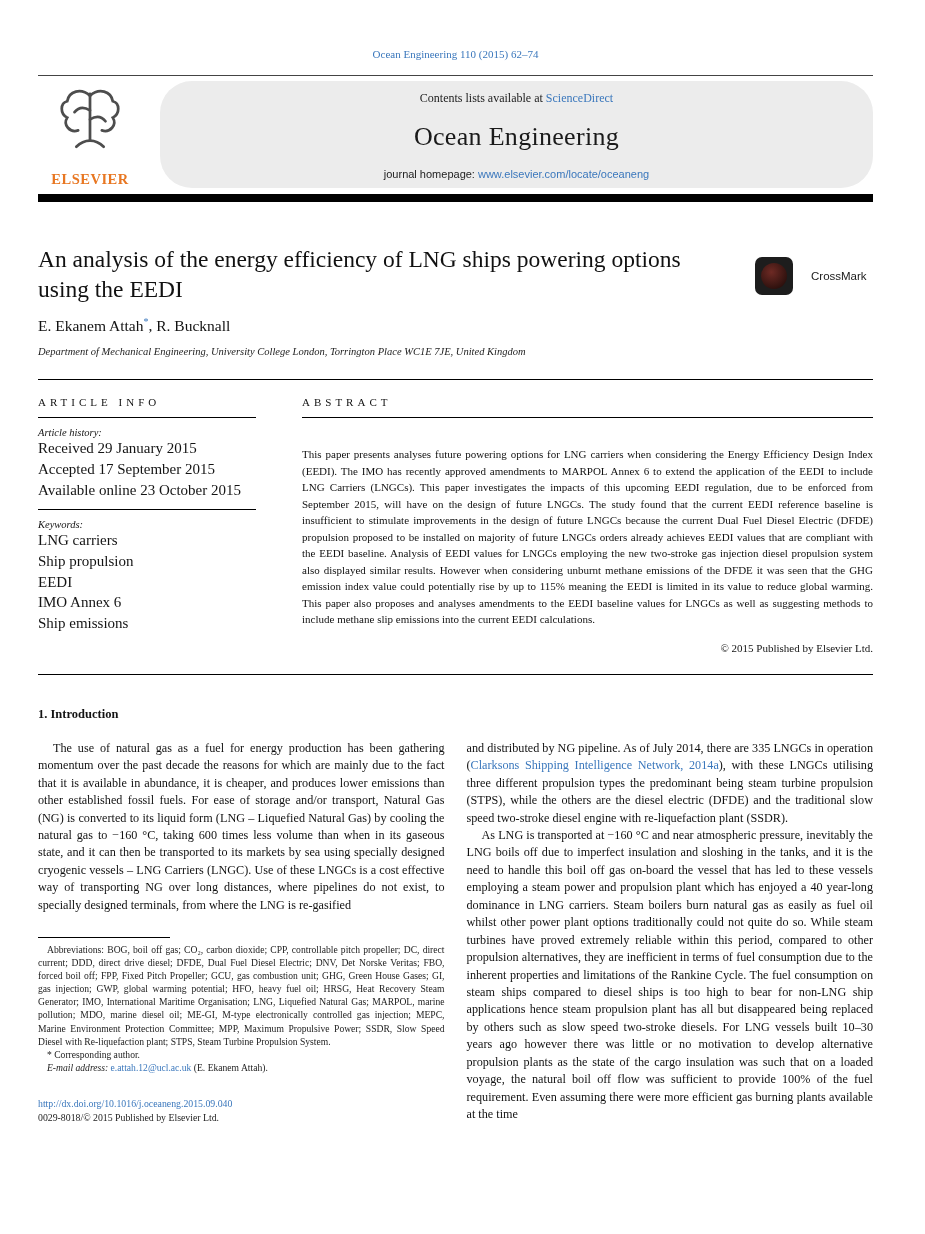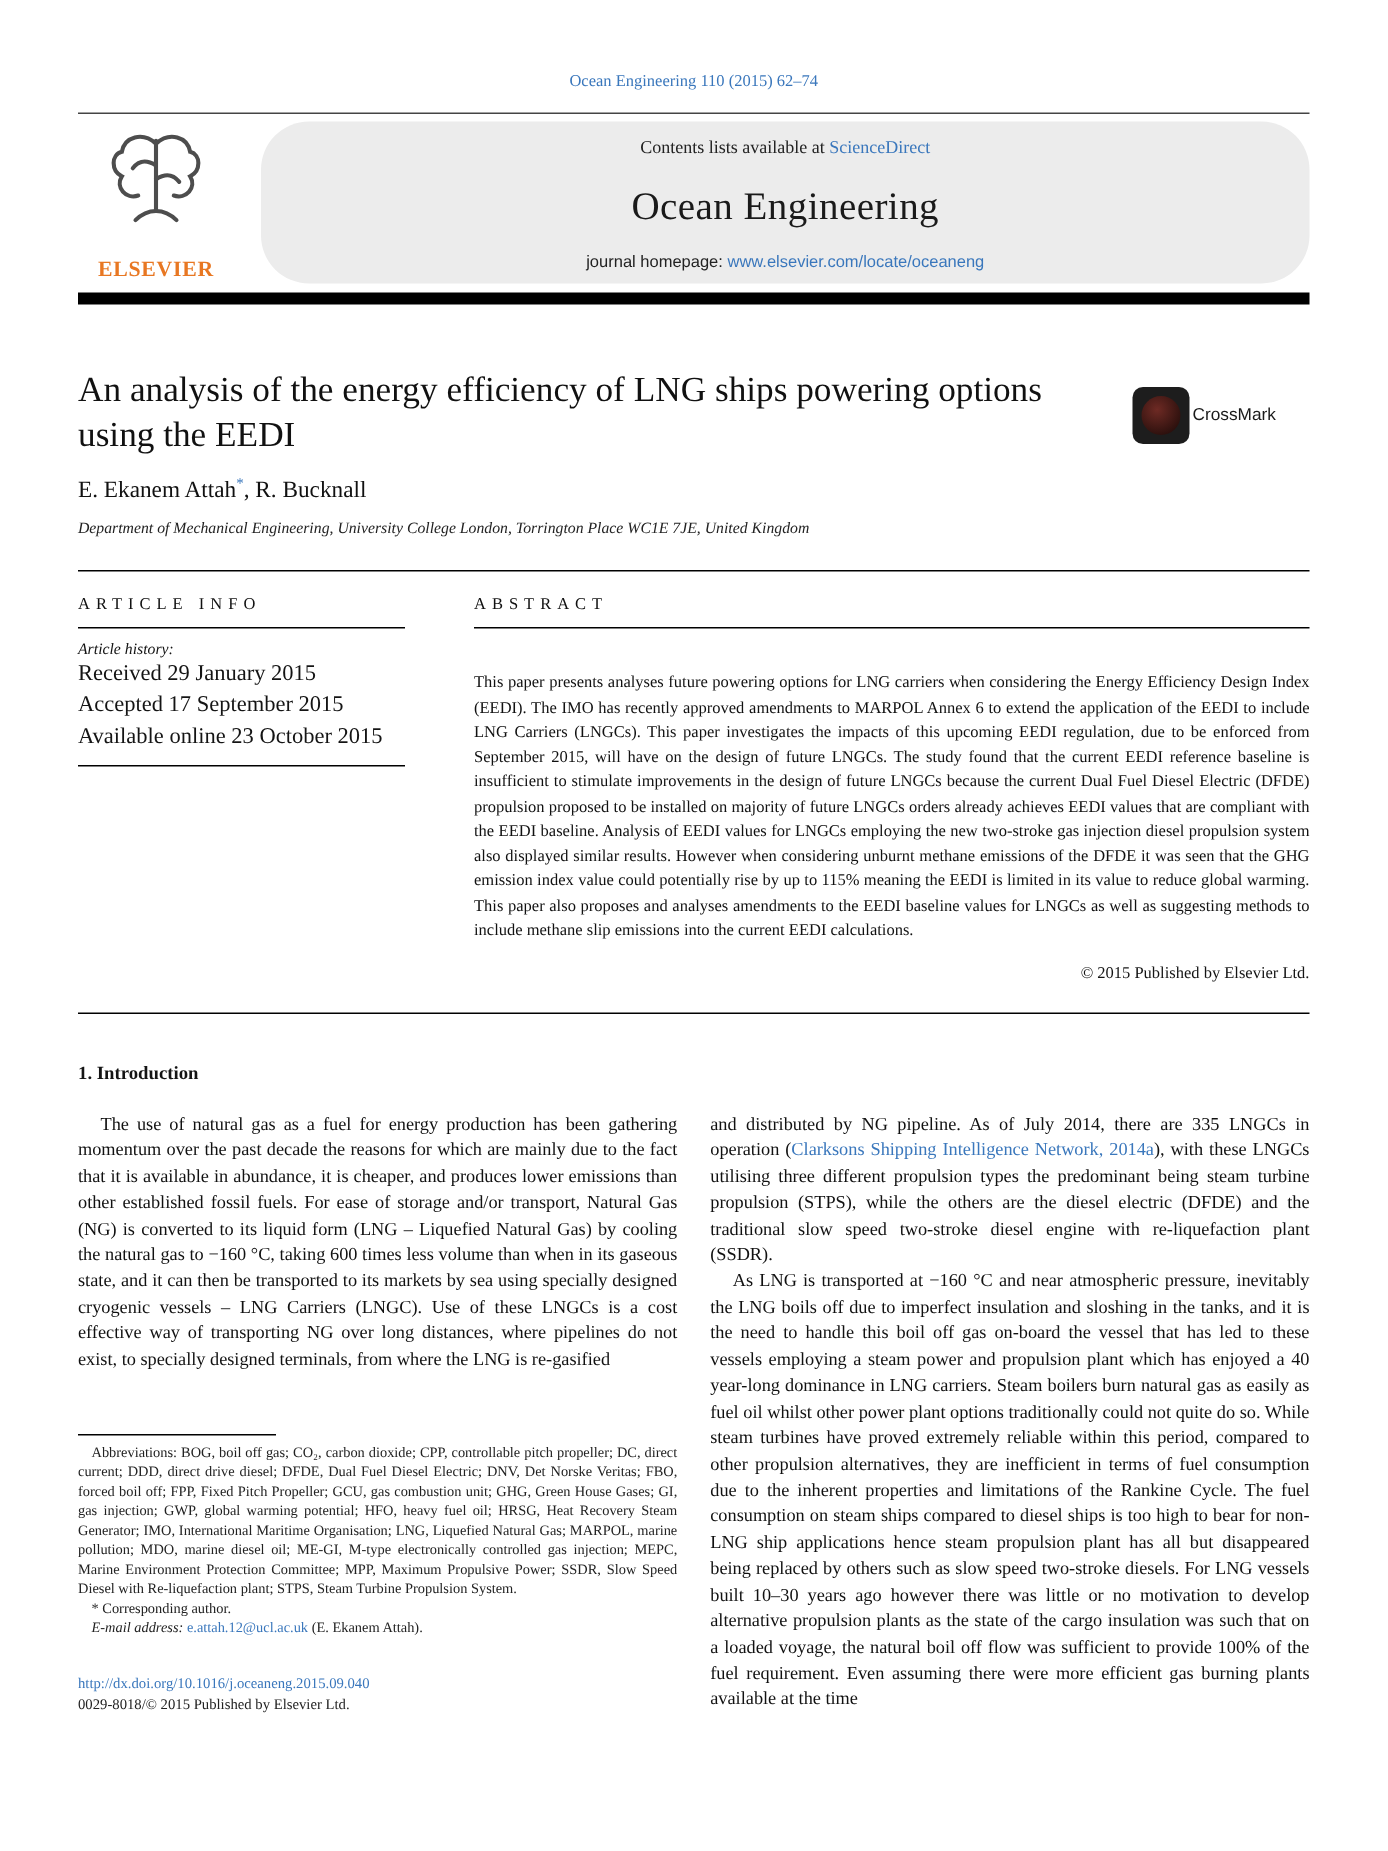--- a/index.html
+++ b/index.html
@@ -1,18 +1,18 @@
 <!DOCTYPE html>
 <html><head>
 <meta charset="utf-8">
 <style>
   * { margin:0; padding:0; box-sizing:border-box; }
   html,body { background:#ffffff; }
   body { width:925px; font-family:"Liberation Serif", serif; color:#141414; }
-  .page { width:925px; height:1234px; padding:48px 52px 24px 52px; position:relative; overflow:hidden; background:#fff; }
+  .page { width:925px; height:1234px; padding:48px 52px 24px 38px; position:relative; overflow:hidden; background:#fff; }
 
   a, .link { color:#3a77bc; text-decoration:none; cursor:pointer; }
 
   .citation { text-align:center; font-size:11px; color:#3a77bc; }
   .rule-thin { border-top:1px solid #444; margin-top:15px; }
 
   
   .masthead { display:flex; margin-top:5px; align-items:stretch; }
   .elsevier { width:104px; display:flex; flex-direction:column; align-items:center; justify-content:flex-start; padding-top:2px; }
   .els-word { font-family:"Liberation Serif", serif; font-weight:bold; color:#e87722; font-size:14.5px; letter-spacing:0.5px; margin-top:2px; }
@@ -26,21 +26,21 @@
   .cover-rule { border-top:1px solid #49c5b1; margin-top:4px; }
   .cover-line { height:2px; background:#2a4a6a; margin-top:6px; border-radius:1px; }
   .cover-line.short { width:60%; }
   .cover-foot { position:absolute; bottom:6px; left:6px; right:6px; height:3px; background:#24405f; }
 
   .black-bar { height:8px; background:#000; margin-top:6px; }
 
   
   .title-row { display:flex; margin-top:42px; }
   .article-title { flex:1; font-size:23.5px; font-weight:400; line-height:1.28; color:#111; padding-right:30px; }
-  .crossmark { width:118px; display:flex; align-items:center; gap:2px; margin-top:4px; }
+  .crossmark { width:118px; display:flex; align-items:center; gap:18px; margin-top:4px; }
   .cm-icon { width:38px; height:38px; background:#1d1d1d; border-radius:7px; position:relative; flex:none; }
   .cm-icon::after { content:""; position:absolute; left:6px; top:6px; right:6px; bottom:6px; border-radius:50%;
                     background:radial-gradient(circle at 40% 35%, #6e2a24, #170806); }
   .cm-label { font-family:"Liberation Sans", sans-serif; font-size:11.5px; color:#1a1a1a; }
 
   .authors { margin-top:12px; font-size:15.5px; color:#111; }
   .authors .sup { vertical-align:super; font-size:10px; }
   .affiliation { margin-top:11px; font-style:italic; font-size:10.5px; color:#222; }
 
   
@@ -130,20 +130,28 @@
 
   <div class="section-rule-top"></div>
   <div class="info-abstract">
     <div class="info-col">
       <div class="block-heading">article info</div>
       <div class="hist-label">Article history:</div>
       <div class="hist-item">Received 29 January 2015</div>
       <div class="hist-item">Accepted 17 September 2015</div>
       <div class="hist-item">Available online 23 October 2015</div>
       <div class="hist-sep"></div>
+      <div class="kw-block">
+        <div class="kw-label">Keywords:</div>
+        <div class="kw-item">LNG carriers</div>
+        <div class="kw-item">Ship propulsion</div>
+        <div class="kw-item">EEDI</div>
+        <div class="kw-item">IMO Annex 6</div>
+        <div class="kw-item">Ship emissions</div>
+      </div>
     </div>
     <div class="abs-col">
       <div class="block-heading">abstract</div>
       <p class="abs-text">This paper presents analyses future powering options for LNG carriers when considering the Energy Efficiency Design Index (EEDI). The IMO has recently approved amendments to MARPOL Annex 6 to extend the application of the EEDI to include LNG Carriers (LNGCs). This paper investigates the impacts of this upcoming EEDI regulation, due to be enforced from September 2015, will have on the design of future LNGCs. The study found that the current EEDI reference baseline is insufficient to stimulate improvements in the design of future LNGCs because the current Dual Fuel Diesel Electric (DFDE) propulsion proposed to be installed on majority of future LNGCs orders already achieves EEDI values that are compliant with the EEDI baseline. Analysis of EEDI values for LNGCs employing the new two-stroke gas injection diesel propulsion system also displayed similar results. However when considering unburnt methane emissions of the DFDE it was seen that the GHG emission index value could potentially rise by up to 115% meaning the EEDI is limited in its value to reduce global warming. This paper also proposes and analyses amendments to the EEDI baseline values for LNGCs as well as suggesting methods to include methane slip emissions into the current EEDI calculations.</p>
       <div class="abs-copyright">© 2015 Published by Elsevier Ltd.</div>
     </div>
   </div>
   <div class="section-rule-bottom"></div>
 
   <div class="body-section">

